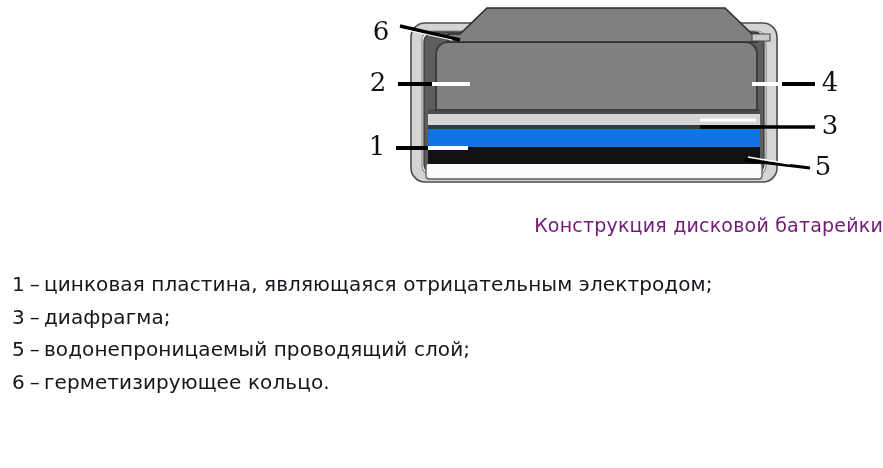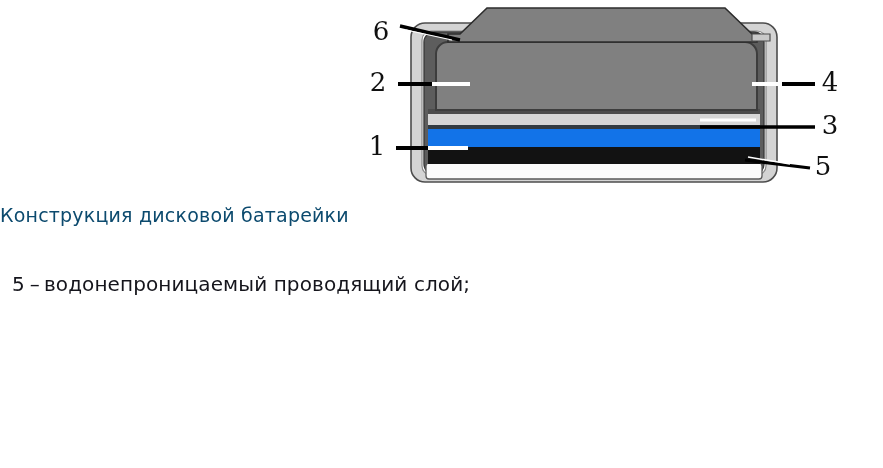--- a/index.html
+++ b/index.html
@@ -26,26 +26,26 @@
   #figure-svg {
     position: absolute;
     left: 0;
     top: 0;
   }
 
   
   #caption {
     position: absolute;
     left: 0;
-    top: 204px;
+    top: 214px;
     width: 883px;
-    text-align: left;
+    text-align: right;
     font-family: "DejaVu Sans", sans-serif;
     font-size: 19px;
-    color: #0c4a6e;
+    color: #701a75;
     letter-spacing: 0.2px;
     white-space: nowrap;
   }
 
   
   #legend {
     position: absolute;
     left: 12px;
     top: 268px;
     width: 860px;
@@ -178,15 +178,24 @@
     <text x="830" y="84" text-anchor="middle" dominant-baseline="middle" font-family="DejaVu Serif, serif" font-size="26" fill="#101010">4</text>
     <text x="830" y="127" text-anchor="middle" dominant-baseline="middle" font-family="DejaVu Serif, serif" font-size="26" fill="#101010">3</text>
     <text x="823" y="168" text-anchor="middle" dominant-baseline="middle" font-family="DejaVu Serif, serif" font-size="26" fill="#101010">5</text>
   </svg>
 
   <div id="caption">Конструкция дисковой батарейки</div>
 </div>
 
 <div id="legend">
   <div class="legend-row">
+    <span class="legend-num">1</span><span class="legend-dash">–</span><span class="legend-text">цинковая пластина, являющаяся отрицательным электродом;</span>
+  </div>
+  <div class="legend-row">
+    <span class="legend-num">3</span><span class="legend-dash">–</span><span class="legend-text">диафрагма;</span>
+  </div>
+  <div class="legend-row">
     <span class="legend-num">5</span><span class="legend-dash">–</span><span class="legend-text">водонепроницаемый проводящий слой;</span>
   </div>
+  <div class="legend-row">
+    <span class="legend-num">6</span><span class="legend-dash">–</span><span class="legend-text">герметизирующее кольцо.</span>
+  </div>
 </div>
 
 </body></html>

